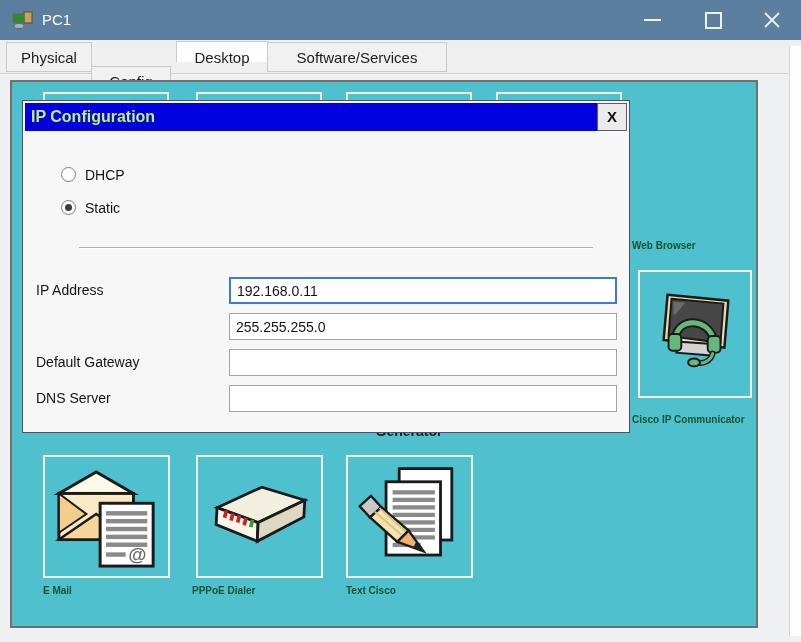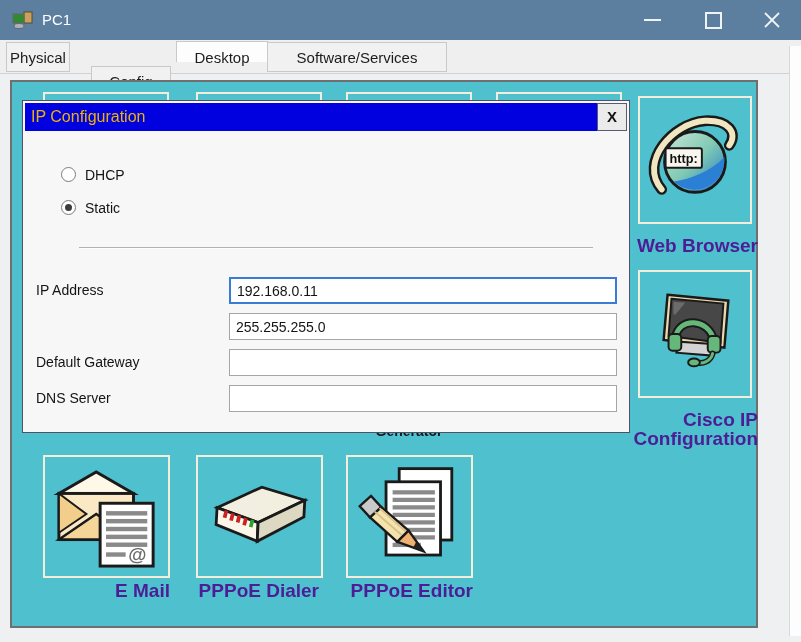--- a/index.html
+++ b/index.html
@@ -28,26 +28,26 @@
   .desktop{position:absolute;left:10px;top:80px;width:748px;height:548px;box-sizing:border-box;
            background:#4fc0ce;border:2px solid #6f6f6f;}
   .right-strip{position:absolute;left:789px;top:46px;width:12px;height:590px;background:#fdfdfd;border-left:1px solid #d8d8d8;}
   
   .sliver{position:absolute;width:126px;height:100px;border:2px solid #f2eedb;box-sizing:border-box;z-index:1;}
   .hidden-label{position:absolute;left:334px;top:341px;width:126px;height:18px;text-align:center;
                 font-size:14px;font-weight:bold;color:#16161a;z-index:1;}
   
   .icon-box{position:absolute;border:2px solid #f2eedb;box-sizing:border-box;z-index:2;cursor:pointer;
             display:flex;align-items:center;justify-content:center;}
-  .icon-label{position:absolute;text-align:right;font-size:19px;font-weight:bold;color:#4c1d95;z-index:2;line-height:19px;}
+  .icon-label{position:absolute;text-align:left;font-size:10px;font-weight:bold;color:#14532d;z-index:2;line-height:19px;}
   
   .dialog{position:absolute;left:10px;top:18px;width:608px;height:333px;box-sizing:border-box;
           background:#f7f7f7;border:1px solid #50506a;z-index:5;}
   .dlg-titlebar{position:absolute;left:2px;top:2px;width:602px;height:28px;background:#0101e0;}
-  .dlg-title{position:absolute;left:6px;top:0;height:28px;line-height:28px;color:#eab308;font-size:16px;font-weight:normal;}
+  .dlg-title{position:absolute;left:6px;top:0;height:28px;line-height:28px;color:#bef264;font-size:16px;font-weight:bold;}
   .dlg-close{position:absolute;right:2px;top:2px;width:30px;height:28px;background:#ebebeb;border:1px solid #5a5a74;
              box-sizing:border-box;text-align:center;line-height:26px;font-size:15px;font-weight:bold;color:#111;cursor:pointer;}
   .radio-row{position:absolute;left:38px;height:17px;display:flex;align-items:flex-start;cursor:pointer;}
   .radio{width:15px;height:15px;border:1px solid #7c7c7c;border-radius:50%;background:#fff;box-sizing:border-box;position:relative;}
   .radio.checked::after{content:"";position:absolute;left:3px;top:3px;width:7px;height:7px;border-radius:50%;background:#3c3c3c;}
   .radio-label{margin-left:9px;font-size:14px;color:#141414;}
   .separator{position:absolute;left:56px;top:146px;width:514px;height:1px;background:#b2b2b2;border-bottom:1px solid #fdfdfd;}
   .form-row{position:absolute;left:0;width:100%;height:27px;}
   .form-label{position:absolute;left:13px;top:0;height:27px;line-height:27px;font-size:14px;color:#141414;}
   .form-input{position:absolute;left:206px;top:0;width:388px;height:27px;box-sizing:border-box;
@@ -75,72 +75,55 @@
     </div>
   <div class="ctl ctl-close">
     <svg width="18" height="18" viewBox="0 0 18 18">
       <line x1="2" y1="2" x2="16" y2="16" stroke="#eef3f7" stroke-width="1.8"></line>
       <line x1="16" y1="2" x2="2" y2="16" stroke="#eef3f7" stroke-width="1.8"></line>
     </svg>
   </div>
 </div>
 
 <div class="tabbar">
-  <div class="tab" style="left:6px;width:64px;">Physical</div>
+  <div class="tab" style="left:6px;width:86px;">Physical</div>
   <div class="tab" style="left:91px;width:80px;margin-top:24px;">Config</div>
   <div class="tab active" style="left:176px;width:92px;">Desktop</div>
   <div class="tab" style="left:267px;width:180px;">Software/Services</div>
 </div>
 
 <div class="right-strip"></div>
 
 <div class="desktop">
 
   <div class="sliver" style="left:31px;top:10px;"></div>
   <div class="sliver" style="left:184px;top:10px;"></div>
   <div class="sliver" style="left:334px;top:10px;"></div>
   <div class="sliver" style="left:484px;top:10px;"></div>
 
   <div class="hidden-label">Generator</div>
 
-  <div class="icon-box" style="left:626px;top:14px;width:114px;height:128px;">
-    <svg class="card-svg" width="98" height="100" viewBox="0 0 100 100">
-      <defs>
-        <linearGradient id="globe" x1="0" y1="0" x2="1" y2="1">
-          <stop offset="0" stop-color="#cde8d8"></stop>
-          <stop offset="0.5" stop-color="#7fc9b4"></stop>
-          <stop offset="1" stop-color="#1d74c9"></stop>
-        </linearGradient>
-      </defs>
-      <circle cx="50" cy="52" r="31" fill="url(#globe)" stroke="#1a1a1a" stroke-width="3"></circle>
-      <path d="M28,72 A31,31 0 0 0 80,47 C66,62 44,70 28,72 Z" fill="#2b7fd4" stroke="none"></path>
-      <path d="M16,80 C-8,52 28,12 60,10 C84,9 94,22 85,35" fill="none" stroke="#1a1a1a" stroke-width="11" stroke-linecap="round"></path>
-      <path d="M16,80 C-8,52 28,12 60,10 C84,9 94,22 85,35" fill="none" stroke="#f0e6c0" stroke-width="6" stroke-linecap="round"></path>
-      <rect x="20" y="38" width="37" height="20" rx="2" fill="#f8f6ee" stroke="#1a1a1a" stroke-width="2"></rect>
-      <text x="38.5" y="53" text-anchor="middle" font-family="Liberation Sans, sans-serif" font-size="13" font-weight="bold" fill="#111">http:</text>
-    </svg>
-  </div>
   <div class="icon-label" style="left:620px;top:154px;width:126px;">Web Browser</div>
 
   <div class="icon-box" style="left:626px;top:188px;width:114px;height:128px;">
     <svg class="card-svg" width="98" height="100" viewBox="0 0 100 100">
       <polygon points="22,10 84,16 80,64 18,56" fill="#ead9ac" stroke="#1a1a1a" stroke-width="2.5"></polygon>
       <polygon points="26,14 79,19 76,59 23,52" fill="#474747" stroke="#1a1a1a" stroke-width="2"></polygon>
       <polygon points="28,17 40,18 30,30 28,30" fill="#6b6b6b"></polygon>
       <polygon points="34,58 64,60 67,72 31,69" fill="#d3d3d3" stroke="#1a1a1a" stroke-width="2"></polygon>
       <path d="M30,54 C33,32 64,34 69,56" fill="none" stroke="#1a1a1a" stroke-width="9" stroke-linecap="round"></path>
       <path d="M30,54 C33,32 64,34 69,56" fill="none" stroke="#66b87a" stroke-width="5" stroke-linecap="round"></path>
       <rect x="23" y="50" width="13" height="17" rx="4" fill="#66b87a" stroke="#1a1a1a" stroke-width="2"></rect>
       <rect x="63" y="52" width="13" height="17" rx="4" fill="#66b87a" stroke="#1a1a1a" stroke-width="2"></rect>
       <path d="M68,70 C66,78 58,81 51,79" fill="none" stroke="#1a1a1a" stroke-width="6" stroke-linecap="round"></path>
       <path d="M68,70 C66,78 58,81 51,79" fill="none" stroke="#66b87a" stroke-width="3" stroke-linecap="round"></path>
       <ellipse cx="49" cy="79" rx="6" ry="4" fill="#66b87a" stroke="#1a1a1a" stroke-width="2"></ellipse>
     </svg>
   </div>
-  <div class="icon-label" style="left:620px;top:328px;width:126px;">Cisco IP Configuration</div>
+  <div class="icon-label" style="left:620px;top:328px;width:126px;">Cisco IP Communicator</div>
 
   <div class="icon-box" style="left:31px;top:373px;width:127px;height:123px;">
     <svg class="card-svg" width="108" height="106" viewBox="0 0 110 108">
       <polygon points="6,30 44,8 82,30" fill="#fdf8e8" stroke="#1a1a1a" stroke-width="3"></polygon>
       <rect x="6" y="30" width="76" height="47" fill="#fae9c4" stroke="#1a1a1a" stroke-width="3"></rect>
       <polygon points="6,77 44,51 82,77" fill="#f6d598" stroke="#1a1a1a" stroke-width="2.5"></polygon>
       <polygon points="6,30 34,51 6,70" fill="#f3cd8a" stroke="#1a1a1a" stroke-width="2"></polygon>
       <rect x="48" y="40" width="54" height="64" fill="#ffffff" stroke="#1a1a1a" stroke-width="3"></rect>
       <rect x="54" y="48" width="42" height="4.5" fill="#8a8a8a"></rect>
       <rect x="54" y="56" width="42" height="4.5" fill="#8a8a8a"></rect>
@@ -180,21 +163,21 @@
       <rect x="39" y="77" width="45" height="4.5" fill="#8a8a8a"></rect>
       <rect x="39" y="85" width="30" height="4.5" fill="#8a8a8a"></rect>
       <polygon points="4,46 16,35 27,47 15,58" fill="#c9c9c9" stroke="#1a1a1a" stroke-width="2.5"></polygon>
       <polygon points="15,58 27,47 56,72 44,84" fill="#f5e3ae" stroke="#1a1a1a" stroke-width="2.5"></polygon>
       <line x1="20" y1="52" x2="49" y2="77" stroke="#d9c289" stroke-width="2"></line>
       <line x1="25" y1="48" x2="53" y2="73" stroke="#d9c289" stroke-width="2"></line>
       <polygon points="44,84 56,72 72,94" fill="#f0b070" stroke="#1a1a1a" stroke-width="2.5"></polygon>
       <polygon points="64,84 72,94 61,90" fill="#222222"></polygon>
     </svg>
   </div>
-  <div class="icon-label" style="left:334px;top:499px;width:127px;">PPPoE Editor</div>
+  <div class="icon-label" style="left:334px;top:499px;width:127px;">Text Cisco</div>
 
   <div class="dialog">
     <div class="dlg-titlebar">
       <span class="dlg-title">IP Configuration</span>
     </div>
     <div class="dlg-close">X</div>
 
     <div class="radio-row" style="top:66px;">
       <span class="radio"></span>
       <span class="radio-label">DHCP</span>

